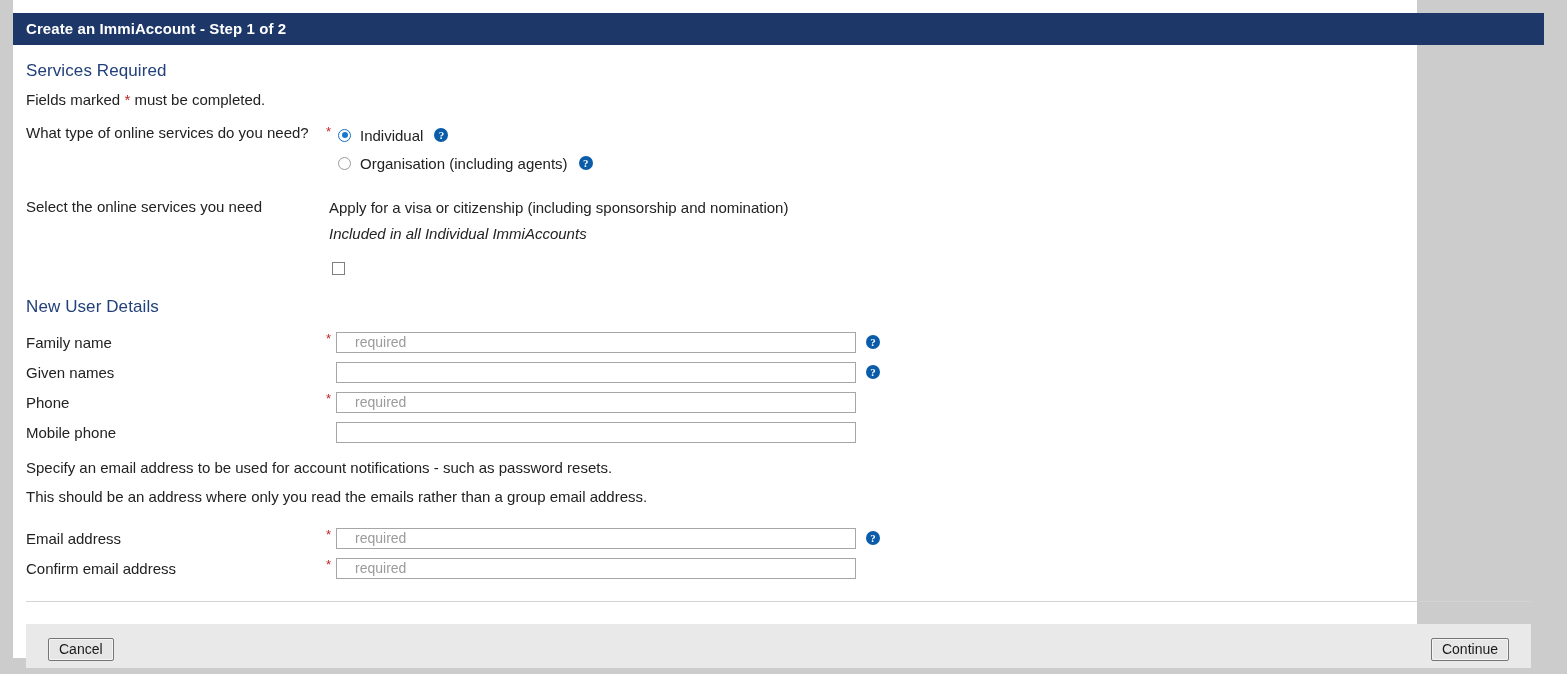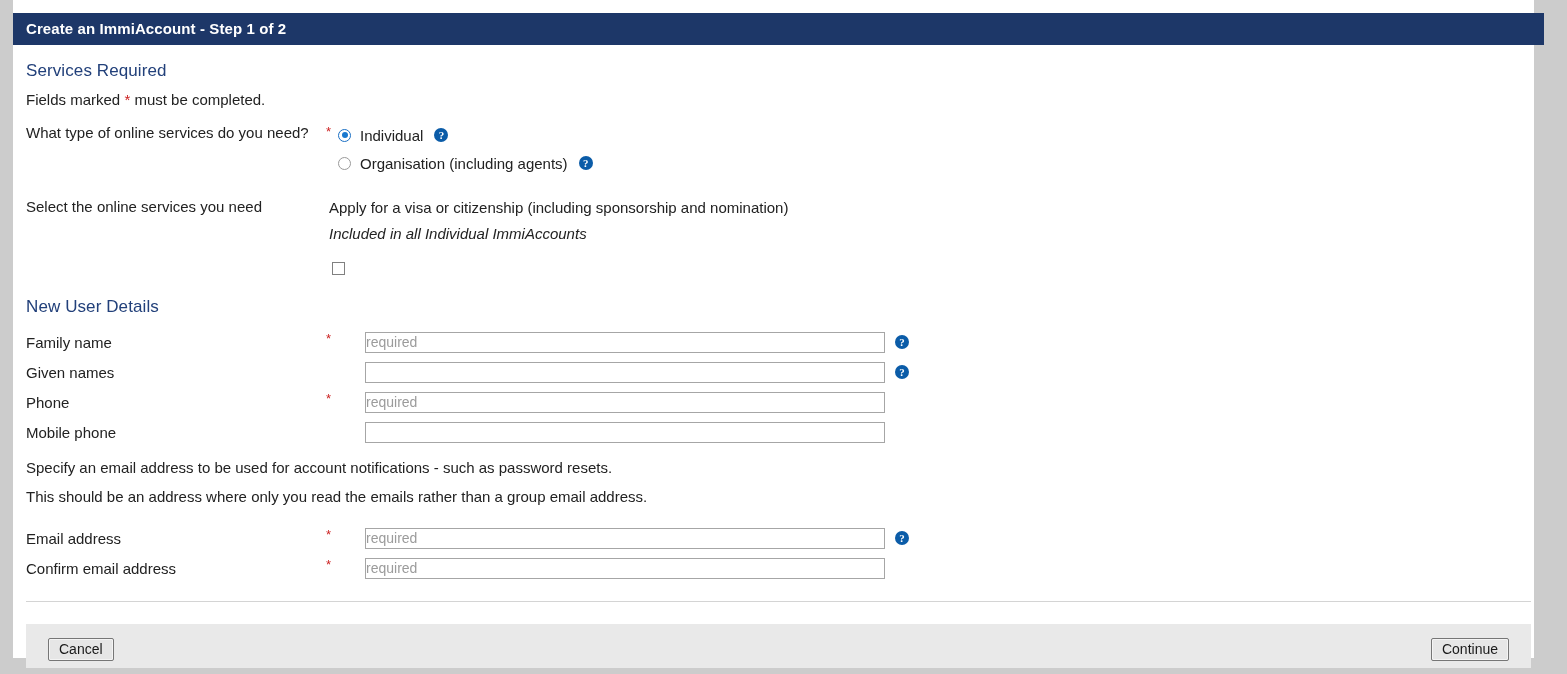--- a/index.html
+++ b/index.html
@@ -13,21 +13,21 @@
     font-family: "Liberation Sans", sans-serif;
     font-size: 15px;
     color: #222222;
     overflow: hidden;
   }
 
   .page {
     position: absolute;
     left: 13px;
     top: 0px;
-    width: 1521px;
+    width: 1404px;
     height: 658px;
     background: #ffffff;
     box-sizing: border-box;
   }
 
   
   .titlebar {
     position: absolute;
     left: 0;
     top: 13px;
@@ -203,24 +203,23 @@
     top: -4px;
   }
   input.txt {
     width: 520px;
     height: 21px;
     border: 1px solid #a6a6a6;
     box-sizing: border-box;
     font-family: "Liberation Sans", sans-serif;
     font-size: 14px;
     color: #333333;
-    padding: 0 0;
+    padding: 0 18px;
     background: #ffffff;
     outline: none;
-    margin-left: 29px;
   }
   input.txt::placeholder {
     color: #9b9b9b;
     opacity: 1;
   }
   .icon-after {
     margin-left: 10px;
     display: inline-flex;
     align-items: center;
   }

